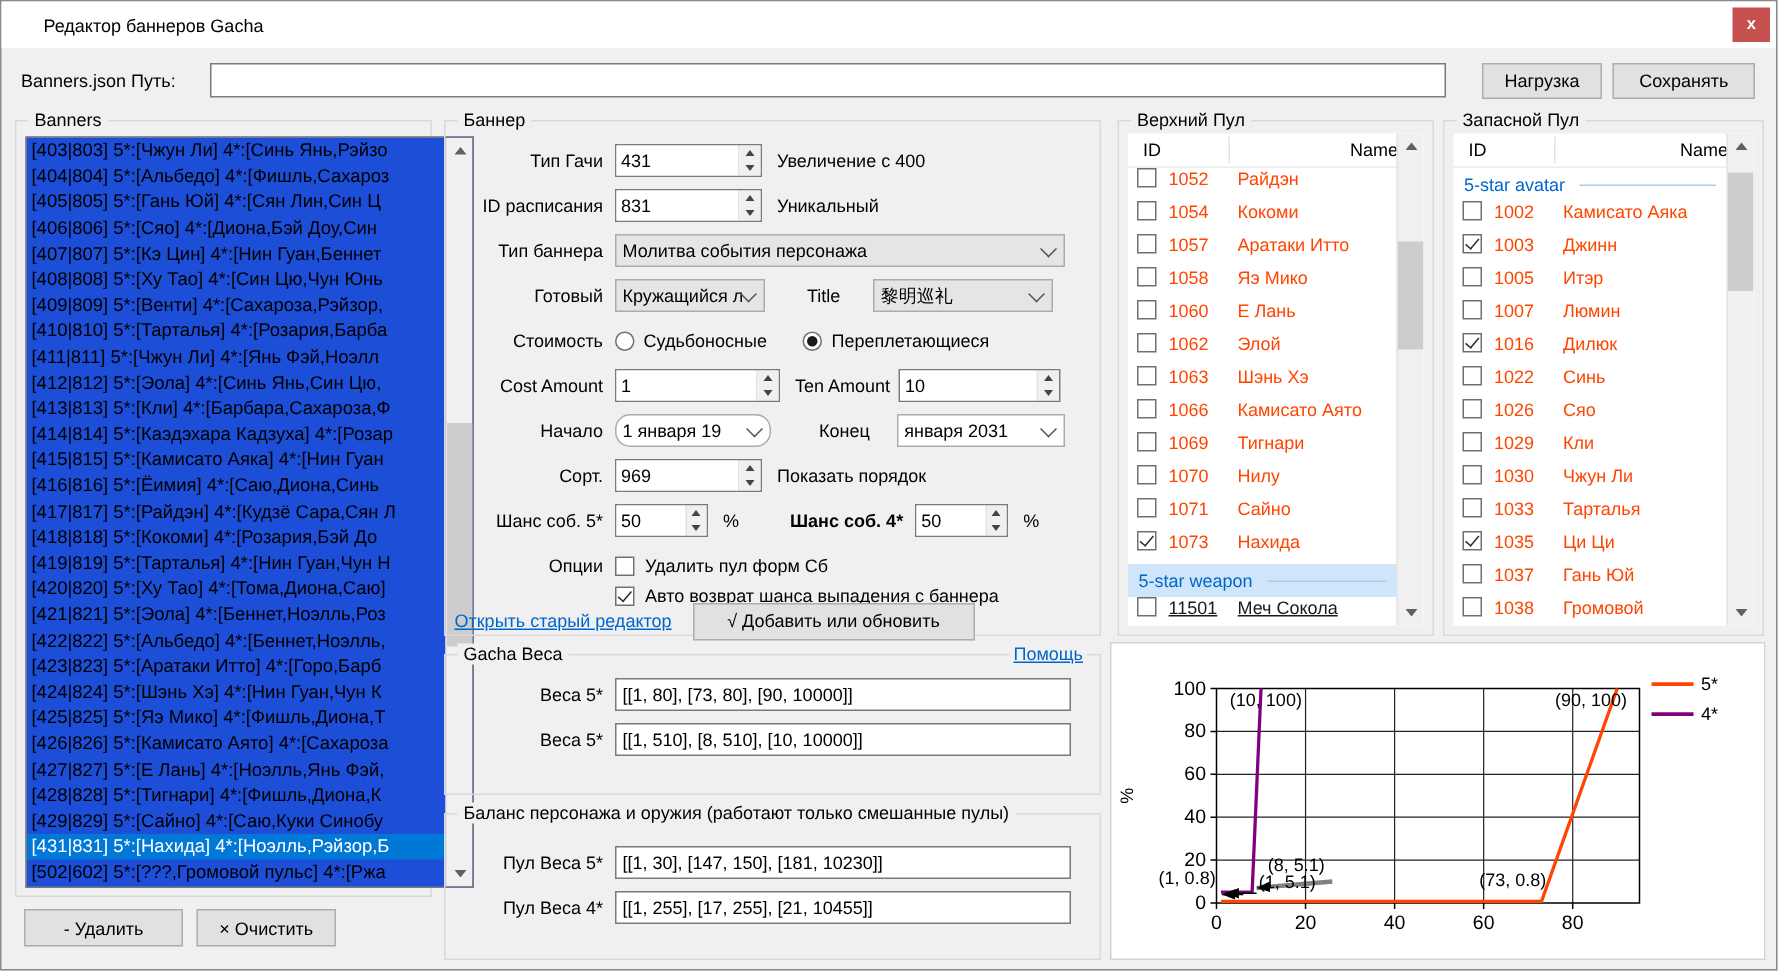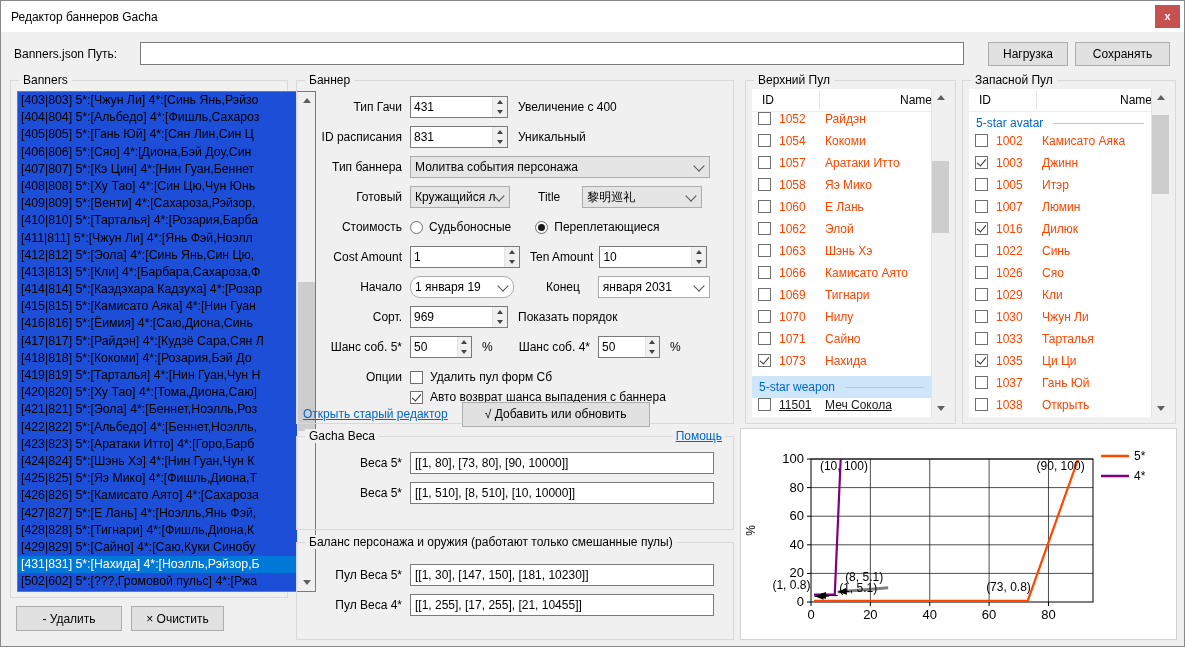--- a/index.html
+++ b/index.html
@@ -1,21 +1,21 @@
 <!DOCTYPE html>
 <html><head>
 <meta charset="utf-8">
 <style>
   html,body{margin:0;padding:0;}
   body{width:1185px;height:647px;position:relative;background:#f0f0f0;
        font-family:"Liberation Sans",sans-serif;font-size:12px;color:#000;
        box-shadow:inset 0 0 0 1px #898989;overflow:hidden;}
   
   .titlebar{position:absolute;left:1px;top:1px;right:1px;height:31px;background:#fff;}
-  .title-text{position:absolute;left:10px;top:9px;text-align:right;}
+  .title-text{position:absolute;left:28px;top:9px;text-align:right;}
   .close-btn{position:absolute;right:4px;top:4px;width:25px;height:23px;background:#c75050;
              color:#fff;text-align:center;line-height:23px;font-size:11px;font-weight:bold;cursor:default;}
   
   .tb-label{position:absolute;left:14px;top:47px;}
   .path-input{position:absolute;left:140px;top:42px;width:816px;height:21px;border:1px solid #7a7a7a;
               background:#fff;font:inherit;padding:0 3px;}
   .btn{background:#e1e1e1;border:1px solid #adadad;text-align:center;font:inherit;
        display:flex;align-items:center;justify-content:center;box-sizing:border-box;}
   .load-btn{position:absolute;left:988px;top:42px;width:80px;height:24px;}
   .save-btn{position:absolute;left:1075px;top:42px;width:95px;height:24px;}
@@ -275,21 +275,21 @@
       <span class="spin-col">
           <div>
             <i class="tri-s up"></i>
           </div>
           <div>
             <i class="tri-s down"></i>
           </div>
         </span>
     </span>
     <span style="margin-left:10px;">%</span>
-    <span style="margin-left:26px;">Шанс соб. 4*</span>
+    <span style="margin-left:34px;font-weight:bold;">Шанс соб. 4*</span>
     <span class="spin" style="width:62px;margin-left:8px;">
       <input value="50" style="">
       <span class="spin-col">
           <div>
             <i class="tri-s up"></i>
           </div>
           <div>
             <i class="tri-s down"></i>
           </div>
         </span>
@@ -500,21 +500,21 @@
             <span class="pname">Ци Ци</span>
           </div>
           <div class="pool-row">
             <span class="cb"></span>
             <span class="pid">1037</span>
             <span class="pname">Гань Юй</span>
           </div>
           <div class="pool-row">
             <span class="cb"></span>
             <span class="pid">1038</span>
-            <span class="pname">Открыть</span>
+            <span class="pname">Громовой</span>
           </div>
         </div>
     </div>
     <div class="vsb">
       <div class="sb-btn sb-up">
           <div class="tri up"></div>
         </div>
       <div class="sb-thumb" style="top:8%;height:24%;"></div>
       <div class="sb-btn sb-down">
           <div class="tri down"></div>

